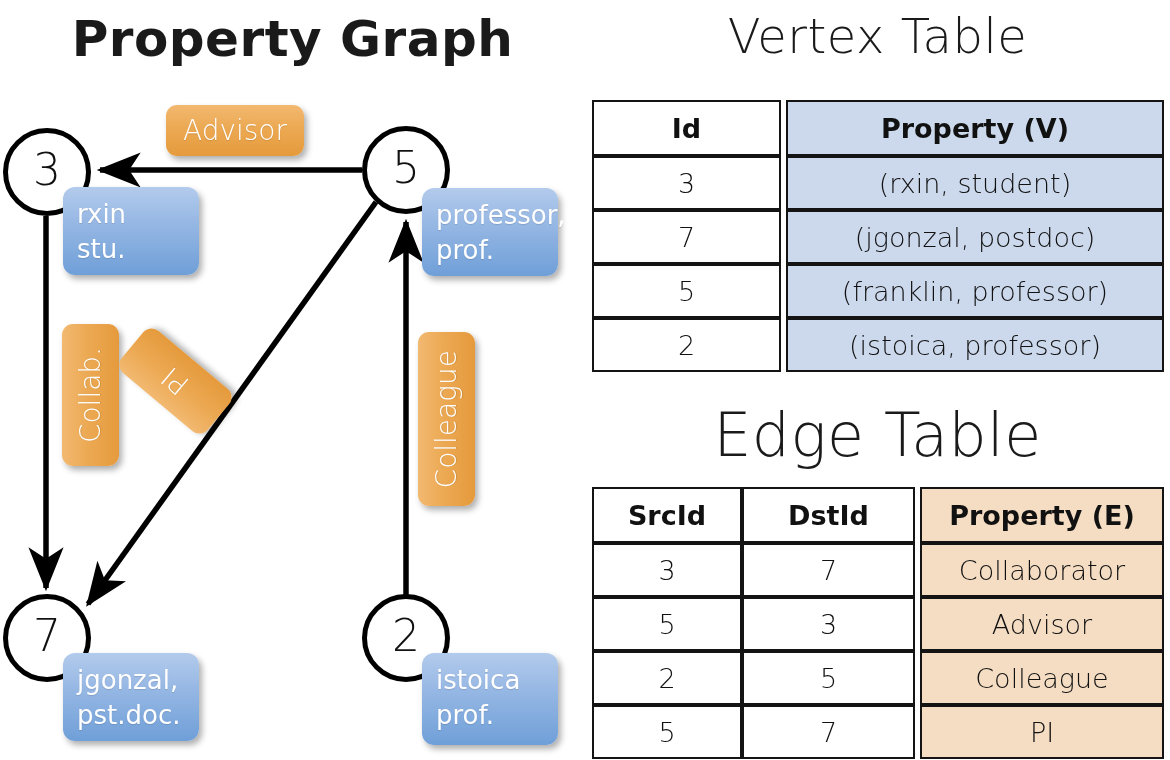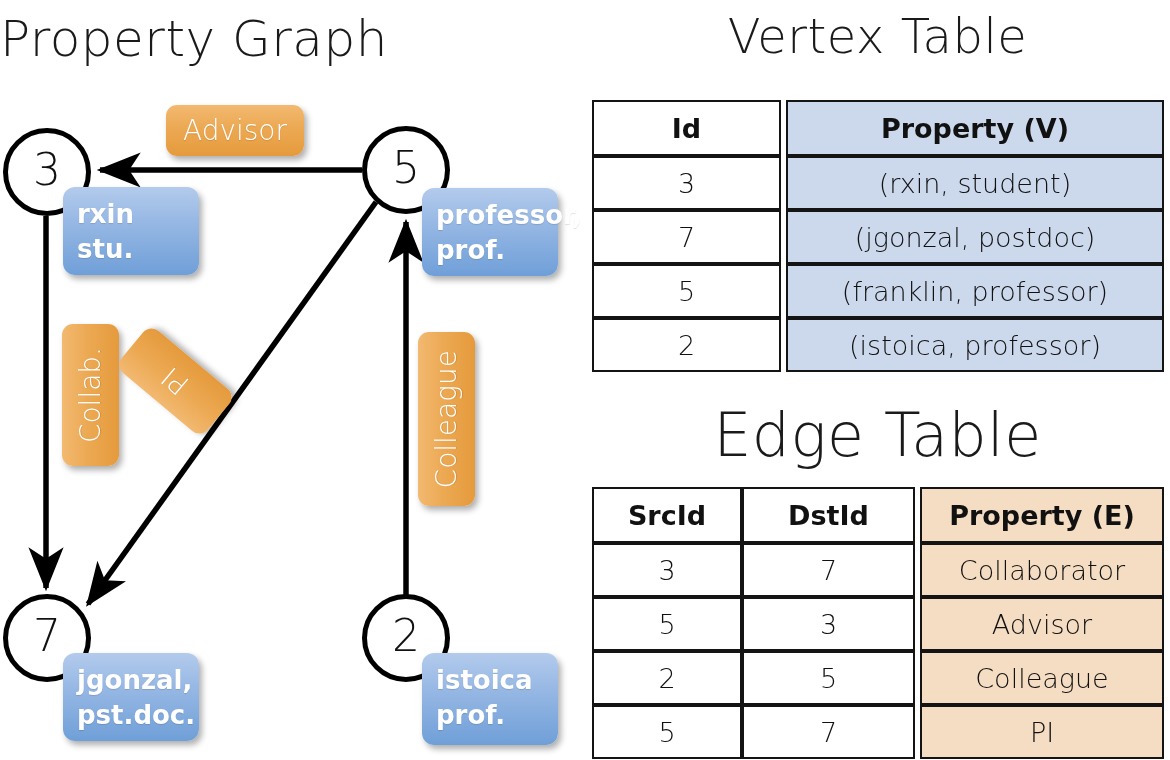--- a/index.html
+++ b/index.html
@@ -20,21 +20,23 @@
   .section-title {
     position: absolute;
     font-family: "DejaVu Sans", sans-serif;
     font-weight: 300;
     color: #1a1a1a;
     letter-spacing: 0.5px;
     white-space: nowrap;
   }
   #title-property-graph {
     left: 0; top: 10px; width: 585px;
+    text-align: center;
     font-size: 50px;
+    font-weight: bold;
   }
   #title-vertex-table {
     left: 585px; top: 8px; width: 585px;
     text-align: center;
     font-size: 48px;
   }
   #title-edge-table {
     left: 585px; top: 400px; width: 585px;
     text-align: center;
     font-size: 60px;
@@ -74,21 +76,21 @@
     top: -2px;
   }
 
   .prop-box {
     position: absolute;
     border-radius: 12px;
     background: linear-gradient(to bottom, #b3cbec 0%, #9abae5 35%, #6f9fd8 100%);
     box-shadow: 3px 4px 6px rgba(0,0,0,0.32);
     color: #ffffff;
     font-family: "DejaVu Sans", sans-serif;
-    font-weight: 700;
+    font-weight: 400;
     font-size: 26px;
     line-height: 1.35;
     padding: 10px 14px;
     box-sizing: border-box;
     z-index: 4;
     text-shadow: 0 1px 1px rgba(0,0,0,0.12);
   }
 
   .edge-label {
     position: absolute;

